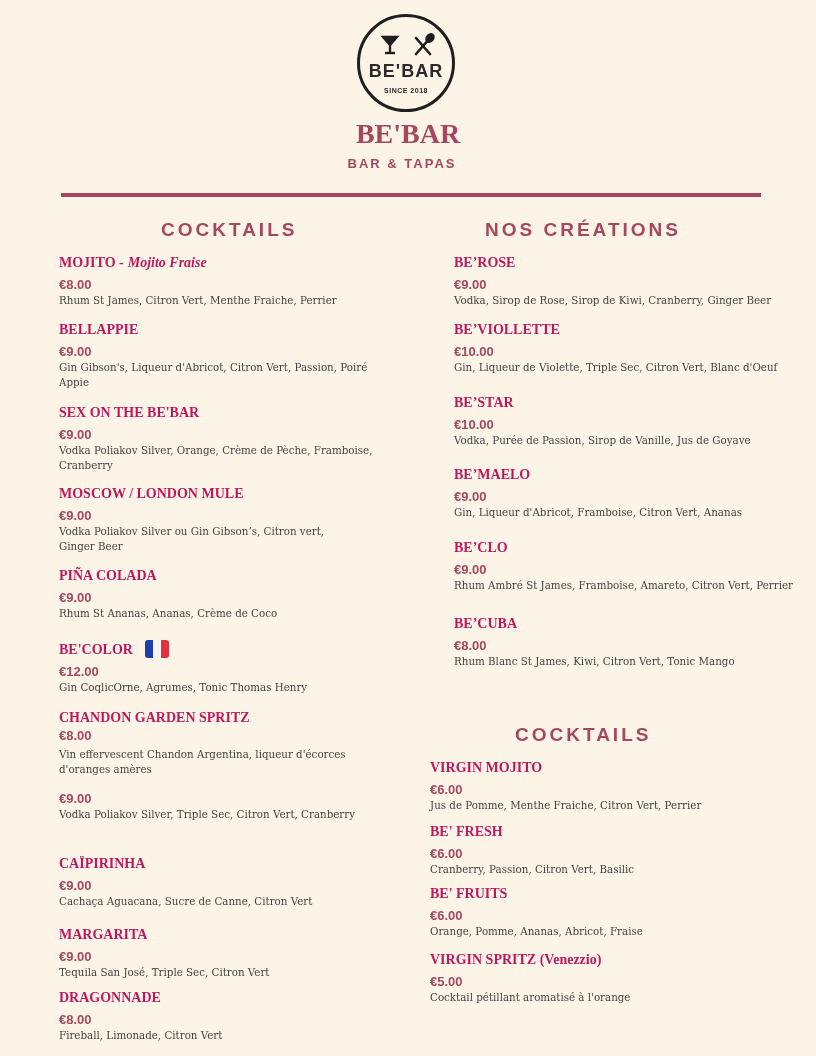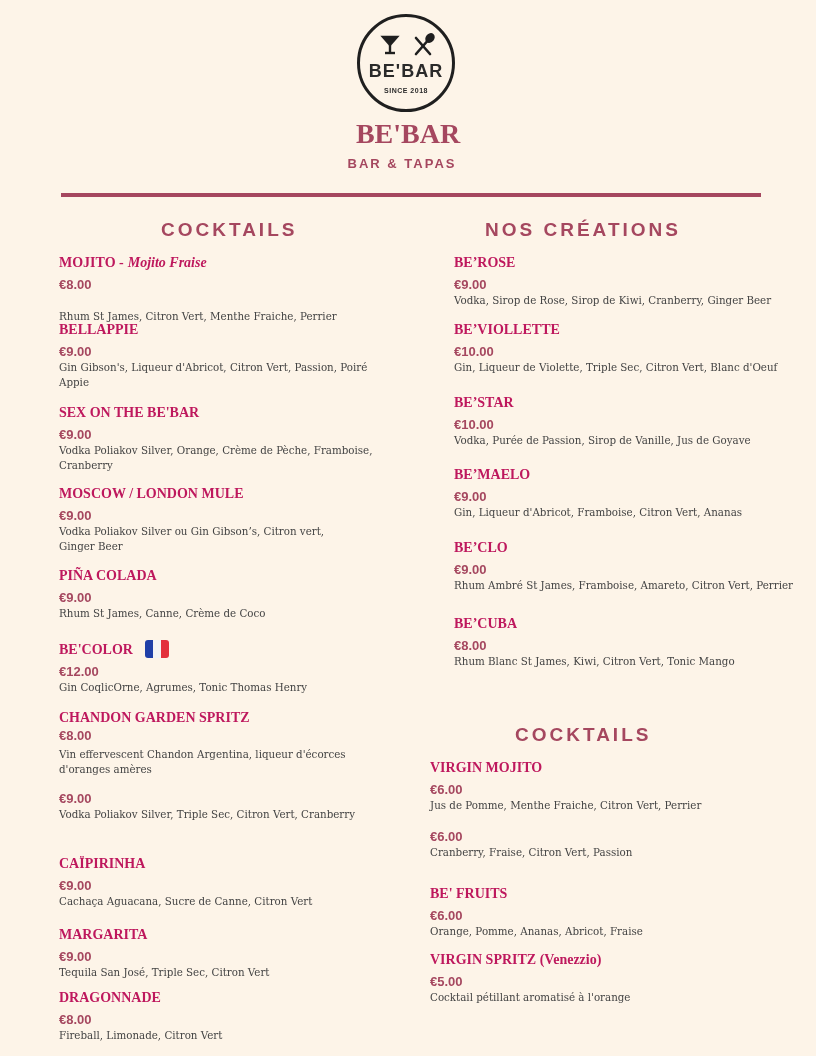--- a/index.html
+++ b/index.html
@@ -89,21 +89,21 @@
 <div class="divider"></div>
 
 <div class="section-title" style="left:161px; top:219px;">COCKTAILS</div>
 
 <div class="item" style="left:59px; top:254px;">
   <div class="item-name">
       <span>MOJITO -</span>
       <span class="sub">Mojito Fraise</span>
     </div>
   <div class="item-price">€8.00</div>
-  <div class="item-desc" style="width:340px;margin-top:16px;">Rhum St James, Citron Vert, Menthe Fraiche, Perrier</div>
+  <div class="item-desc" style="width:340px;">Rhum St James, Citron Vert, Menthe Fraiche, Perrier</div>
 </div>
 
 <div class="item" style="left:59px; top:321px;">
   <div class="item-name">BELLAPPIE</div>
   <div class="item-price">€9.00</div>
   <div class="item-desc" style="width:330px;">Gin Gibson's, Liqueur d'Abricot, Citron Vert, Passion, Poiré Appie</div>
 </div>
 
 <div class="item" style="left:59px; top:404px;">
   <div class="item-name">SEX ON THE BE'BAR</div>
@@ -113,21 +113,21 @@
 
 <div class="item" style="left:59px; top:485px;">
   <div class="item-name">MOSCOW / LONDON MULE</div>
   <div class="item-price">€9.00</div>
   <div class="item-desc" style="width:300px;">Vodka Poliakov Silver ou Gin Gibson’s, Citron vert, Ginger Beer</div>
 </div>
 
 <div class="item" style="left:59px; top:567px;">
   <div class="item-name">PIÑA COLADA</div>
   <div class="item-price">€9.00</div>
-  <div class="item-desc" style="width:340px;">Rhum St James, Canne, Crème de Coco</div>
+  <div class="item-desc" style="width:340px;">Rhum St Ananas, Ananas, Crème de Coco</div>
 </div>
 
 <div class="item" style="left:59px; top:640px;">
   <div class="item-name">
       <span>BE'COLOR</span>
     <span class="flag">
         <span style="background:#1f3fa8"></span>
         <span style="background:#f4f4f4"></span>
         <span style="background:#e3303b"></span>
       </span>
@@ -205,22 +205,23 @@
 
 <div class="section-title" style="left:515px; top:724px;">COCKTAILS</div>
 
 <div class="item" style="left:430px; top:759px;">
   <div class="item-name">VIRGIN MOJITO</div>
   <div class="item-price">€6.00</div>
   <div class="item-desc" style="width:370px;">Jus de Pomme, Menthe Fraiche, Citron Vert, Perrier</div>
 </div>
 
 <div class="item" style="left:430px; top:823px;">
+  <div class="item-name">BE' FRESH</div>
   <div class="item-price">€6.00</div>
-  <div class="item-desc" style="width:370px;">Cranberry, Fraise, Citron Vert, Passion</div>
+  <div class="item-desc" style="width:370px;">Cranberry, Passion, Citron Vert, Basilic</div>
 </div>
 
 <div class="item" style="left:430px; top:885px;">
   <div class="item-name">BE' FRUITS</div>
   <div class="item-price">€6.00</div>
   <div class="item-desc" style="width:370px;">Orange, Pomme, Ananas, Abricot, Fraise</div>
 </div>
 
 <div class="item" style="left:430px; top:951px;">
   <div class="item-name">VIRGIN SPRITZ (Venezzio)</div>

